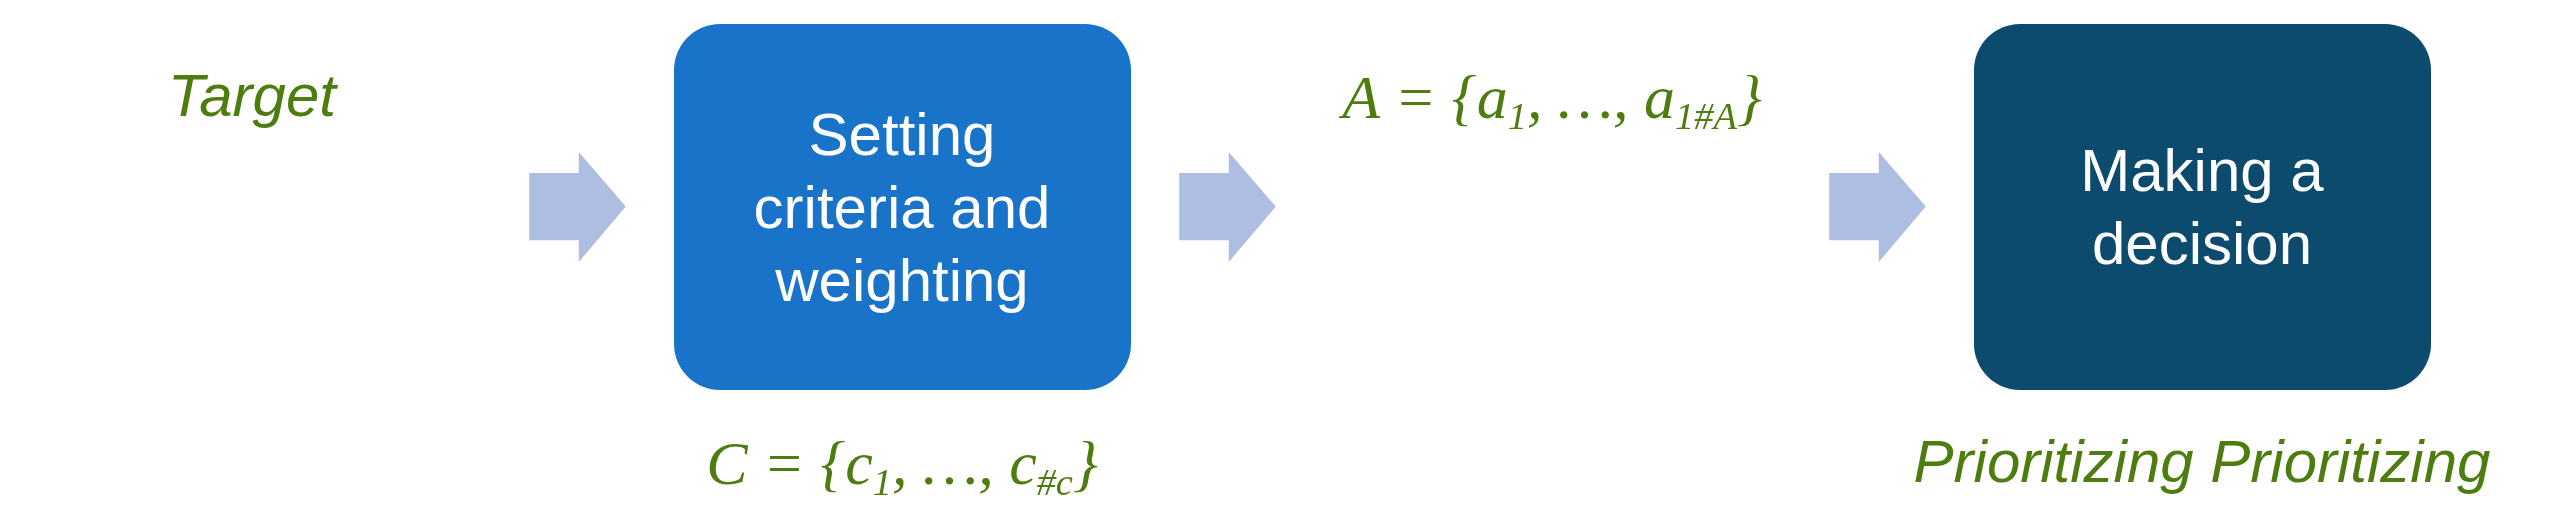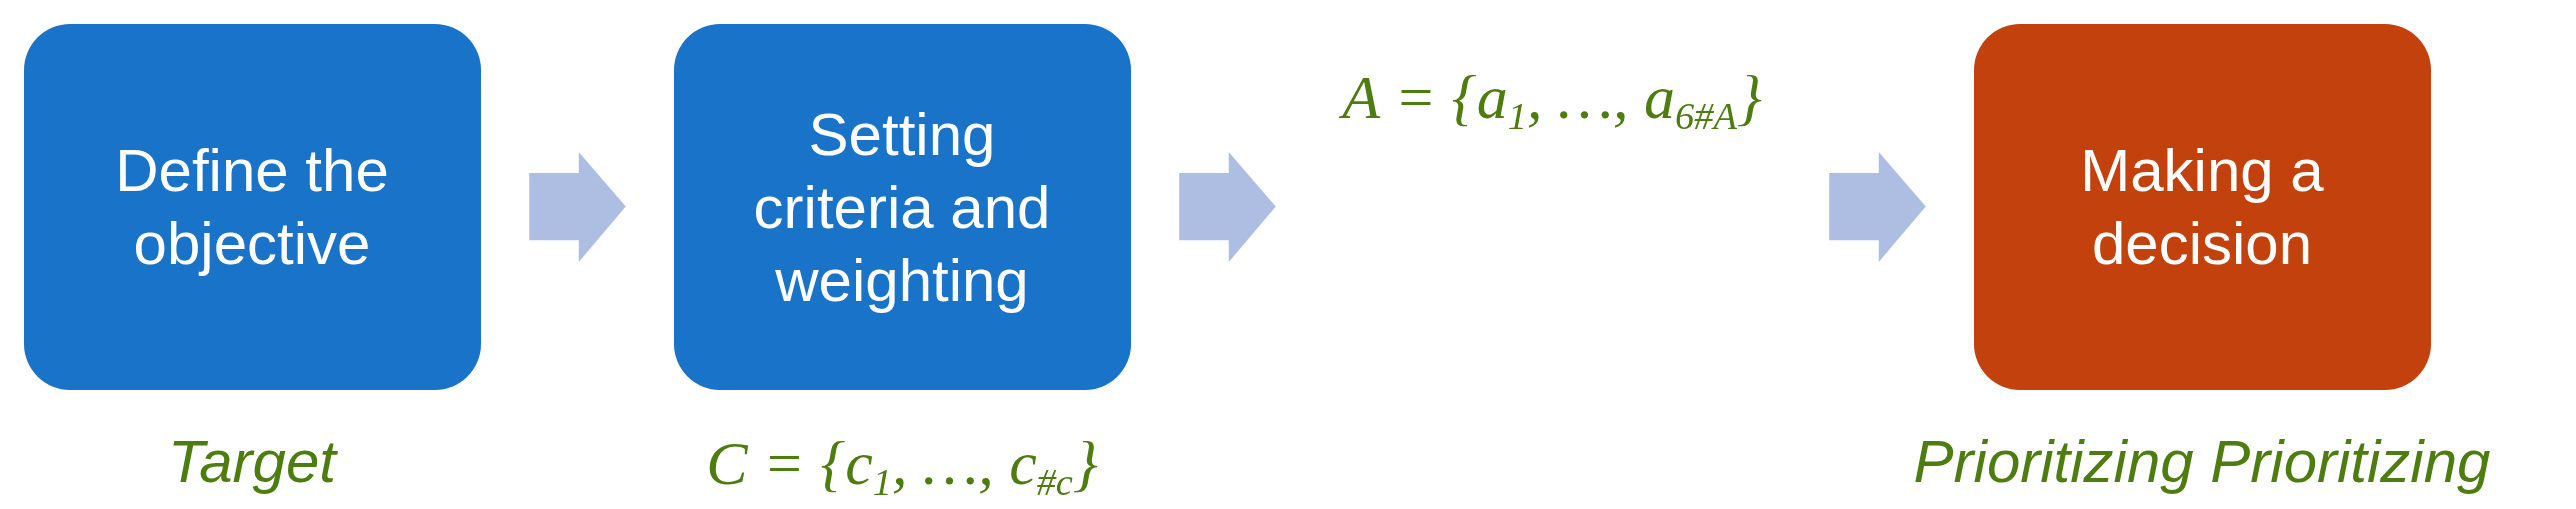--- a/index.html
+++ b/index.html
@@ -84,24 +84,20 @@
     line-height: 0;
   }
 </style>
 </head>
 <body>
 
 <div class="canvas">
   <div class="flow-row">
 
     <div class="step-col">
-      <div class="step-box" style="background-color: rgb(25, 115, 200);">
-        <div class="step-box-text">Define the
-objective</div>
-      </div>
       <div class="step-caption">
         <span class="caption-word">Target</span>
       </div>
     </div>
 
     <div class="arrow-gap">
       <svg viewBox="0 0 115 131">
         <polygon points="0,25 59,25 59,0 115,65 59,131 59,105 0,105" style="fill: rgb(174, 190, 227);"></polygon>
       </svg>
     </div>
@@ -118,32 +114,32 @@
     </div>
 
     <div class="arrow-gap">
       <svg viewBox="0 0 115 131">
         <polygon points="0,25 59,25 59,0 115,65 59,131 59,105 0,105" style="fill: rgb(174, 190, 227);"></polygon>
       </svg>
     </div>
 
     <div class="step-col">
       <div class="step-caption">
-        <span class="caption-math"><span>A = {a</span><sub>1</sub><span>, …, a</span><sub>6#A</sub><span>}</span></span>
+        <span class="caption-math"><span>A = {a</span><sub>1</sub><span>, …, a</span><sub>1#A</sub><span>}</span></span>
       </div>
     </div>
 
     <div class="arrow-gap">
       <svg viewBox="0 0 115 131">
         <polygon points="0,25 59,25 59,0 115,65 59,131 59,105 0,105" style="fill: rgb(174, 190, 227);"></polygon>
       </svg>
     </div>
 
     <div class="step-col">
-      <div class="step-box" style="background-color: #c2410c;">
+      <div class="step-box" style="background-color: #0c4a6e;">
         <div class="step-box-text">Making a
 decision</div>
       </div>
       <div class="step-caption">
         <span class="caption-word">Prioritizing Prioritizing</span>
       </div>
     </div>
 
   </div>
 </div>

